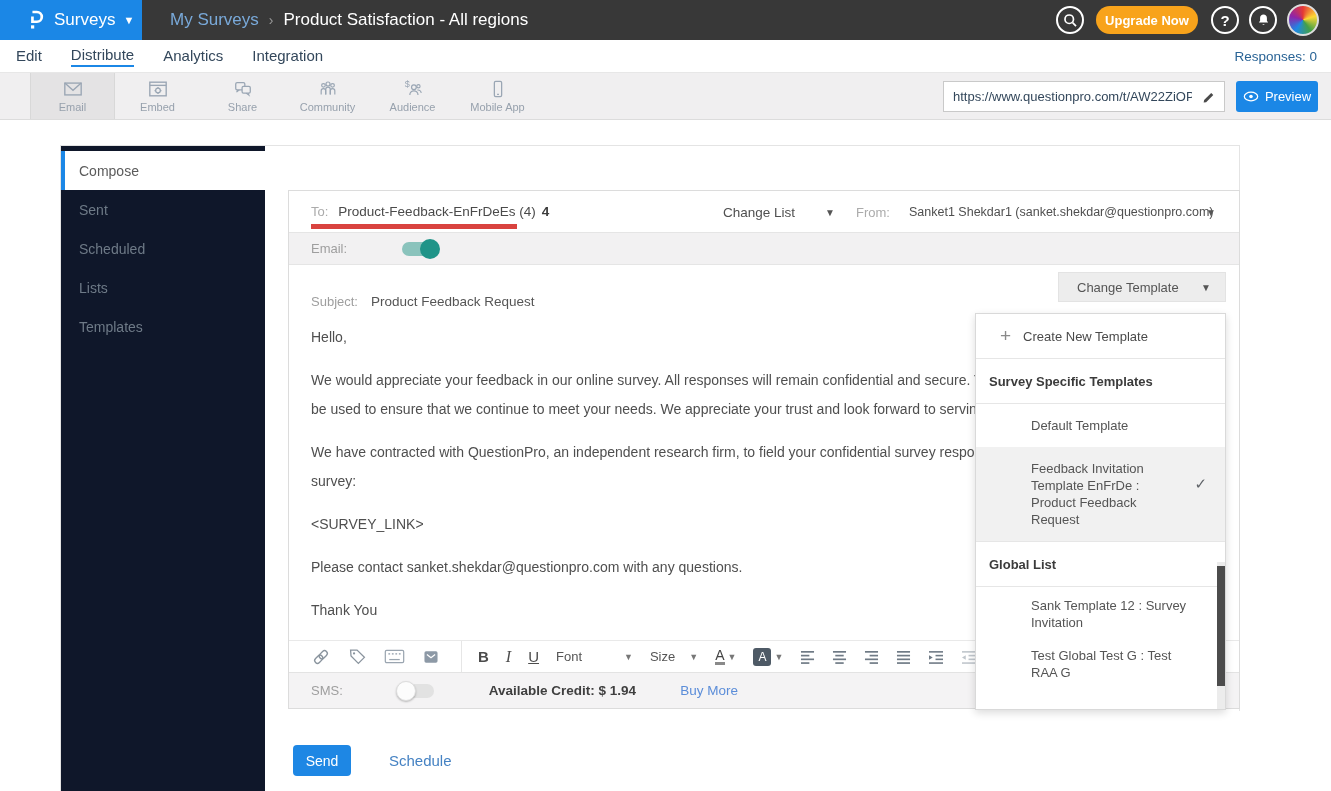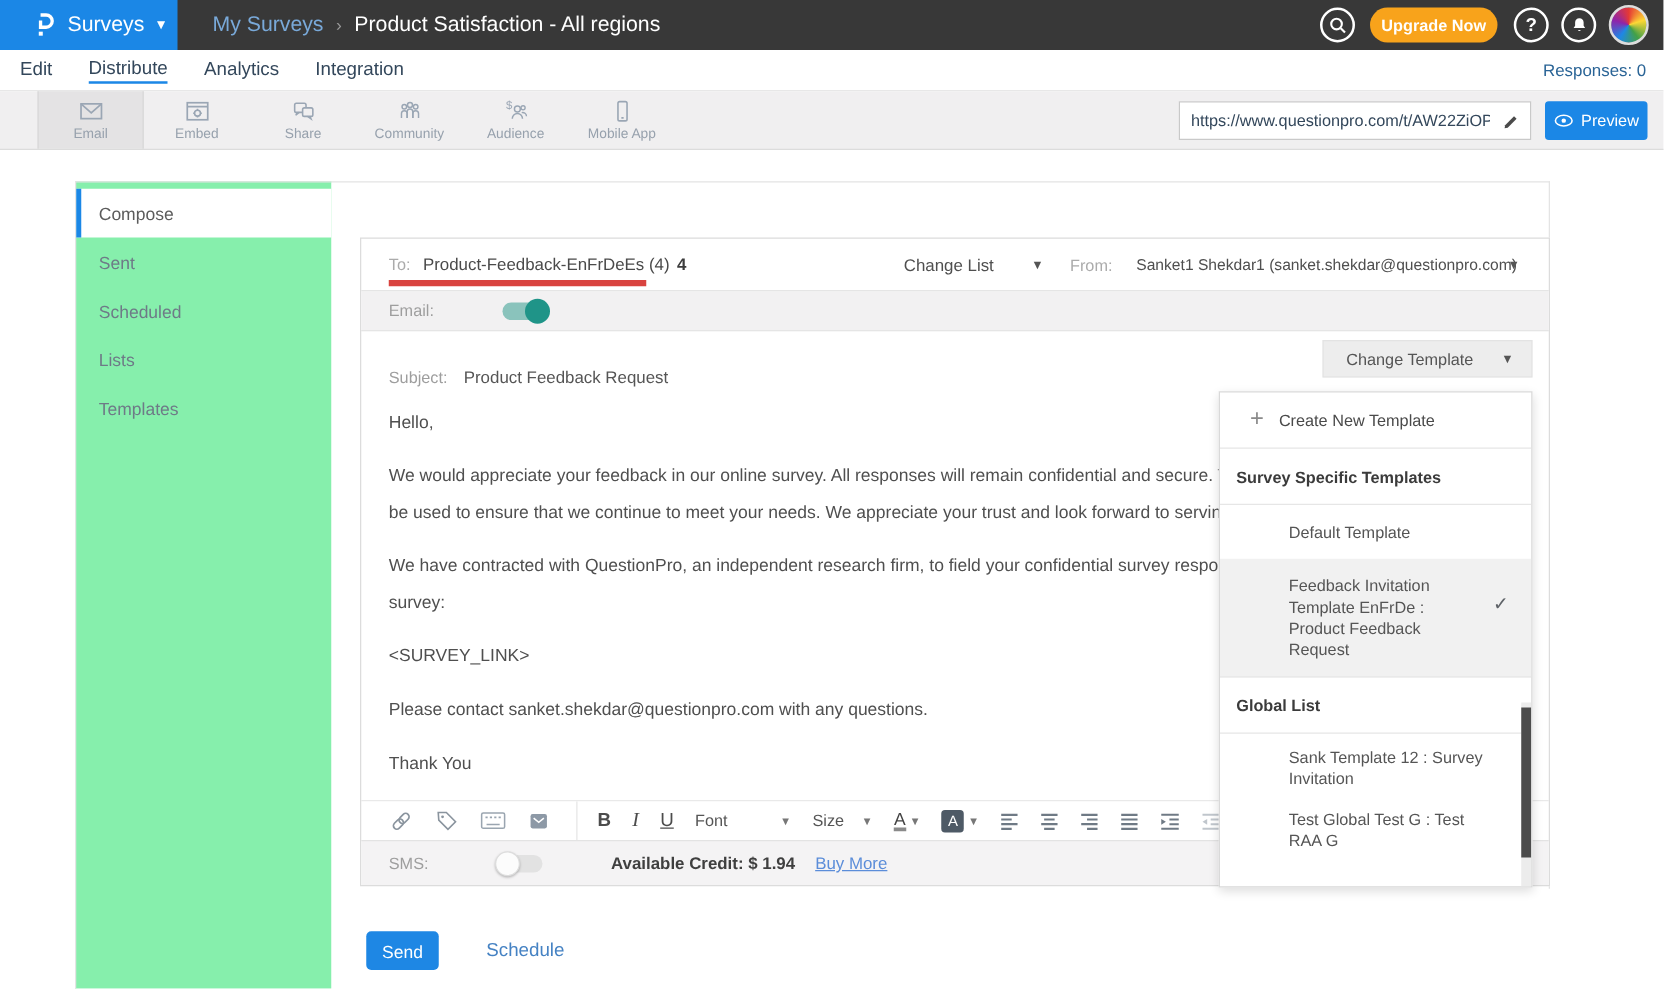--- a/index.html
+++ b/index.html
@@ -39,21 +39,21 @@
   .channels { position:absolute; left:30px; top:0; height:46px; display:flex; }
   .channel { width:85px; height:46px; display:flex; flex-direction:column; align-items:center; justify-content:center; cursor:pointer; }
   .channel.active { background:#e4e3e4; border-left:1px solid #d8d8d8; border-right:1px solid #d8d8d8; }
   .channel-label { font-size:11px; color:#97a1ad; margin-top:2px; }
   .url-box { position:absolute; left:943px; top:8px; width:282px; height:31px; background:#fff; border:1px solid #c9c9c9; display:flex; align-items:center; }
   .url-input { flex:1; border:none; outline:none; font-family:"Liberation Sans",sans-serif; font-size:13px; color:#33475b; padding:0 2px 0 9px; min-width:0; background:transparent; }
   .url-edit { width:30px; height:29px; display:flex; align-items:center; justify-content:center; cursor:pointer; }
   .preview-btn { position:absolute; left:1236px; top:8px; width:82px; height:31px; background:#1b87e6; border-radius:3px; color:#fff;
     font-size:13px; display:flex; align-items:center; justify-content:center; gap:6px; cursor:pointer; }
   
-  .sidebar { position:absolute; left:60px; top:145px; width:205px; height:646px; background:#86efac; border-left:1px solid #e4e4e4; border-top:1px solid #e4e4e4; }
+  .sidebar { position:absolute; left:60px; top:145px; width:205px; height:646px; background:#0f172a; border-left:1px solid #e4e4e4; border-top:1px solid #e4e4e4; }
   .side-item { height:39px; display:flex; align-items:center; padding-left:18px; font-size:14px; color:#6e7a87; cursor:pointer; }
   .side-item.active { background:#fff; color:#5b5b5b; border-left:4px solid #1b87e6; padding-left:14px; }
   .main-right-border { position:absolute; left:1239px; top:145px; width:1px; height:566px; background:#e4e4e4; }
   .main-top-border { position:absolute; left:265px; top:145px; width:975px; height:1px; background:#e4e4e4; }
   
   .panel { position:absolute; left:288px; top:190px; width:952px; border:1px solid #dcdcdc; background:#fff; }
   .row-to { position:relative; height:42px; display:flex; align-items:center; padding-left:22px; border-bottom:1px solid #e5e5e5; }
   .field-label { font-size:13px; color:#ababab; }
   .to-value { font-size:13.5px; color:#4a4a4a; margin-left:10px; }
   .to-count { font-size:13.5px; font-weight:bold; color:#3c3c3c; margin-left:6px; }
@@ -89,21 +89,21 @@
   .fmt-select { font-size:13px; color:#555; display:flex; align-items:center; cursor:pointer; }
   .fmt-select .sel-caret { font-size:9px; color:#777; }
   .font-sel .sel-caret { margin-left:42px; }
   .size-sel .sel-caret { margin-left:14px; }
   .color-a { font-size:14px; color:#444; border-bottom:3px solid #8a8a8a; line-height:14px; }
   .bg-a { width:18px; height:18px; background:#4e5a66; border-radius:3px; color:#fff; font-size:12px; display:flex; align-items:center; justify-content:center; }
   .mini-caret { font-size:9px; color:#777; margin-left:3px; }
   
   .row-sms { height:36px; background:#f4f3f4; border-top:1px solid #e3e3e3; display:flex; align-items:center; padding-left:22px; }
   .credit { font-size:13.5px; font-weight:bold; color:#3f3f3f; margin-left:55px; }
-  .buy-more { font-size:13.5px; color:#5b8dd9; margin-left:16px; cursor:pointer;text-decoration:underline; }
+  .buy-more { font-size:13.5px; color:#5b8dd9; margin-left:44px; cursor:pointer; }
   
   .send-btn { position:absolute; left:293px; top:745px; width:58px; height:31px; background:#1e87e4; border-radius:4px;
     color:#fff; font-size:14px; display:flex; align-items:center; justify-content:center; cursor:pointer; }
   .schedule-link { position:absolute; left:389px; top:752px; font-size:15px; color:#4582c3; cursor:pointer; }
   
   .tpl-menu { position:absolute; left:975px; top:313px; width:251px; height:397px; background:#fff; border:1px solid #d9d9d9;
     box-shadow:0 3px 8px rgba(0,0,0,.14); z-index:40; overflow:hidden; }
   .menu-row-create { height:45px; display:flex; align-items:center; border-bottom:1px solid #e6e6e6; cursor:pointer; }
   .plus-icon { color:#8a8a8a; font-size:19px; margin:0 12px 0 24px; }
   .menu-create-label { font-size:13px; color:#4a4a4a; }

